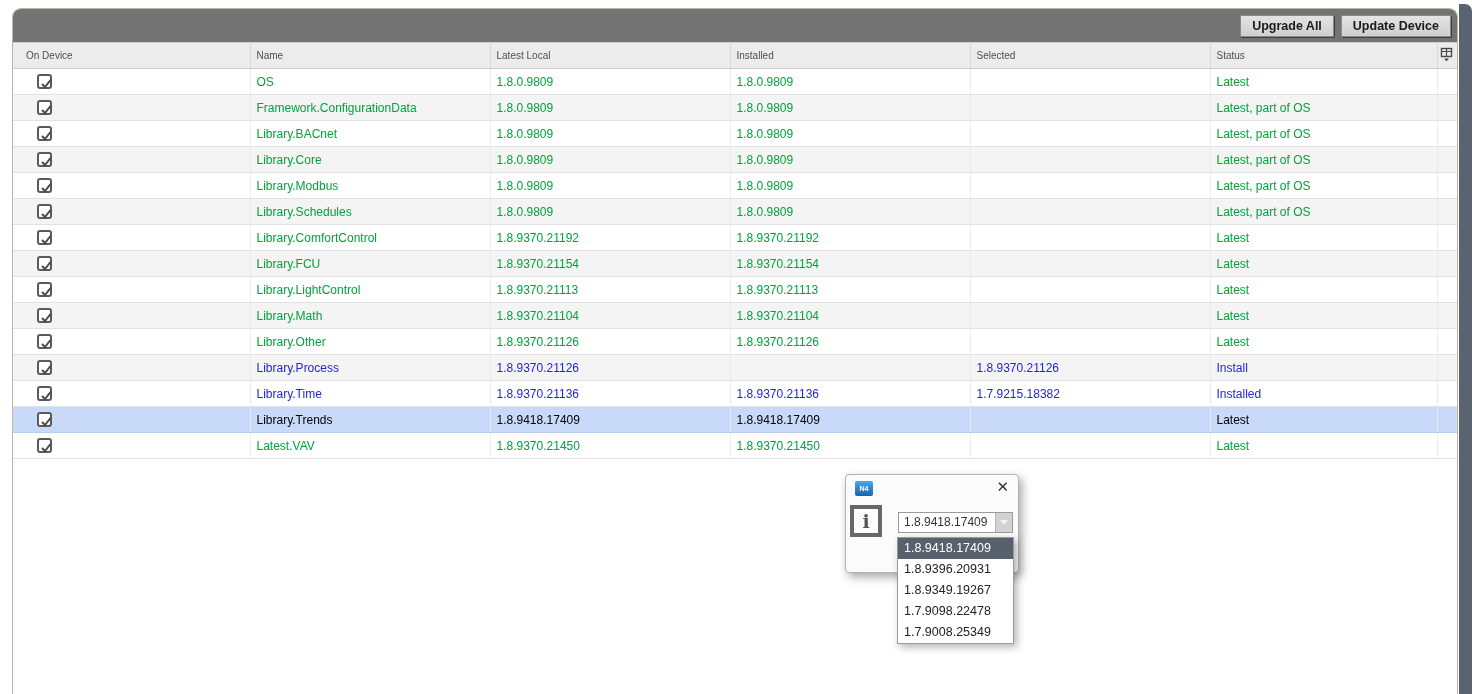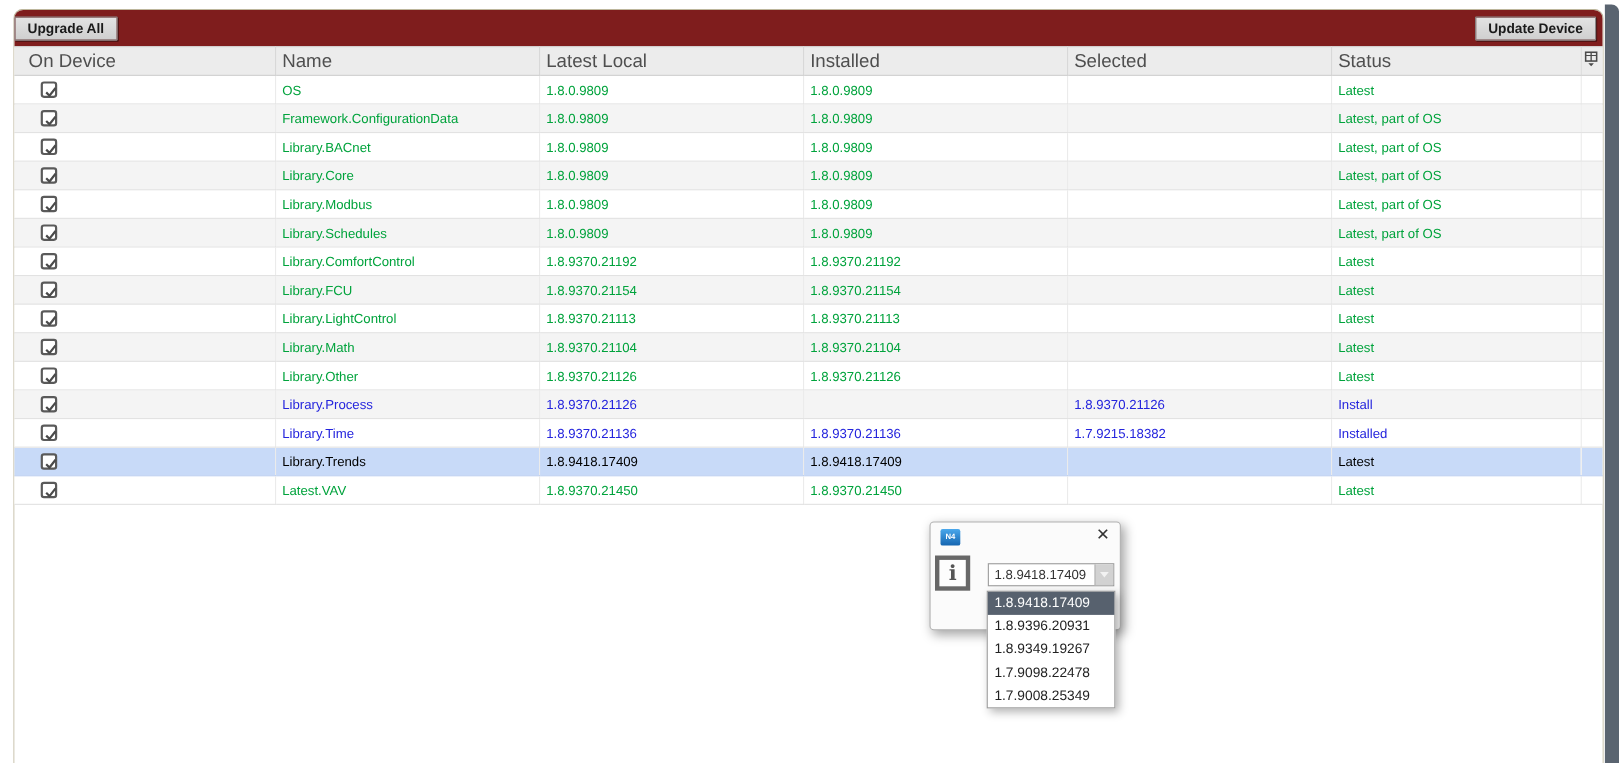--- a/index.html
+++ b/index.html
@@ -16,30 +16,30 @@
     background:#fff;font-family:"Liberation Sans",sans-serif;}
 
   .edge-strip{position:absolute;left:1459px;top:4px;width:13px;height:690px;
     background:#5a6470;border-top-right-radius:7px;}
 
   .panel{position:absolute;left:12px;top:8px;width:1446px;height:686px;
     background:#fff;border:1px solid var(--panel-border);border-bottom:none;
     border-radius:9px 9px 0 0;overflow:hidden;}
 
   
-  .toolbar{height:33px;display:flex;align-items:center;justify-content:space-between;
-    gap:7px;padding-right:6px;background:#7f1d1d;}
+  .toolbar{height:33px;display:flex;align-items:center;justify-content:flex-end;
+    gap:7px;padding-right:6px;background:#737373;}
   .btn{font-family:"Liberation Sans",sans-serif;font-weight:bold;font-size:12.5px;
     color:#1a1a1a;background:linear-gradient(#e3e3e3,#cfcfcf);
     border:1px solid #8a8a8a;border-radius:1px;padding:3px 11px;
     box-shadow:1px 1px 0 rgba(0,0,0,0.45);cursor:default;}
 
   
   table.grid{border-collapse:collapse;table-layout:fixed;width:1444px;}
-  .grid th{background:var(--hdr-bg);color:#4f4f4f;font-weight:normal;font-size:17px;
+  .grid th{background:var(--hdr-bg);color:#4f4f4f;font-weight:normal;font-size:10px;
     text-align:left;height:26px;padding:0 0 0 6px;
     border-top:1px solid #cfcfcf;border-bottom:1px solid #cfcfcf;
     border-right:1px solid #d8d8d8;white-space:nowrap;overflow:hidden;}
   .grid th.first{padding-left:13px;}
   .grid th.iconcol{padding:0;text-align:center;}
   .grid td{height:26px;font-size:12px;color:#222;padding:0 0 0 6px;
     border-bottom:1px solid var(--grid);border-right:1px solid #ebebeb;
     white-space:nowrap;overflow:hidden;background:#fff;}
   .grid tr.row:nth-child(even) td{background:var(--row-alt);}
   .grid tr.row.green td{color:var(--green);}

